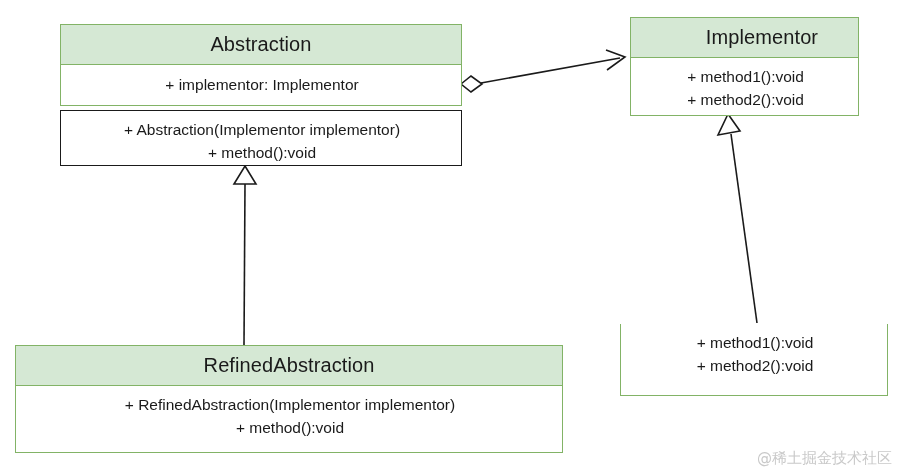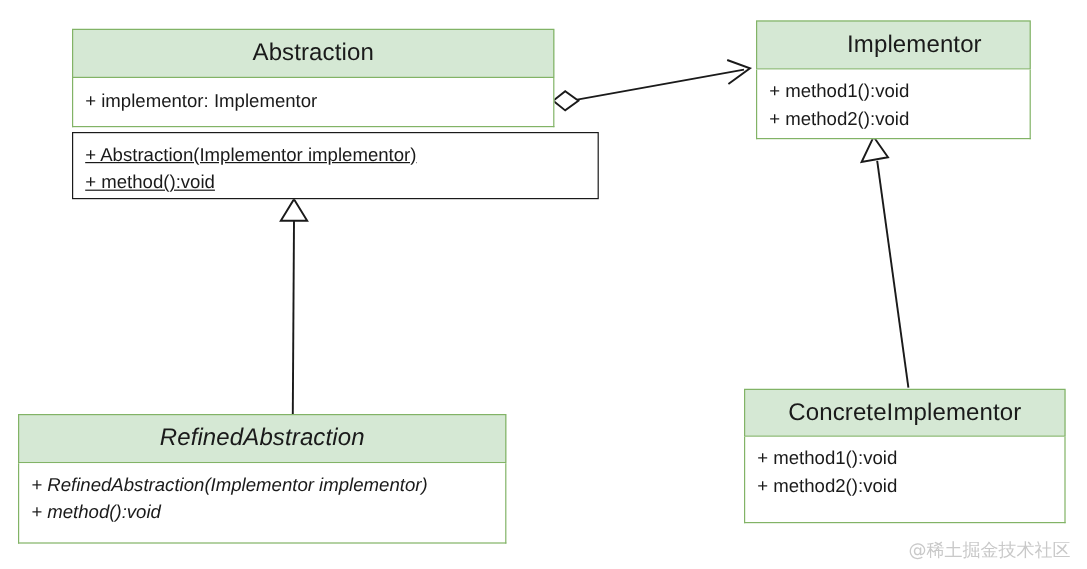--- a/index.html
+++ b/index.html
@@ -39,20 +39,21 @@
     padding: 7px 8px 7px 10px;
     font-size: 15.5px;
     color: #1a1a1a;
     line-height: 1.5;
   }
   .uml-compartment.dark {
     border: 1px solid #1a1a1a;
   }
   .uml-line {
     white-space: nowrap;
+    text-align: center;
   }
   svg.edges {
     position: absolute;
     left: 0;
     top: 0;
     width: 906px;
     height: 474px;
     overflow: visible;
     pointer-events: none;
   }
@@ -90,43 +91,42 @@
       <polygon points="728,114 740,131 718,135" fill="#ffffff" stroke="#1a1a1a" stroke-width="1.6" stroke-linejoin="miter"></polygon>
     </g>
   </svg>
 
   <div class="uml-class" style="left:60px; top:24px; width:402px;">
     <div class="uml-header" style="height:41px;">Abstraction</div>
     <div class="uml-compartment" style="height:41px; padding-top:8px;">
       <div class="uml-line">+ implementor: Implementor</div>
     </div>
   </div>
-  <div class="uml-class uml-compartment dark" style="left:60px; top:110px; width:439px; height:56px; border-top:1px solid #1a1a1a;text-decoration:underline;">
+  <div class="uml-class uml-compartment dark" style="left:60px; top:110px; width:402px; height:56px; border-top:1px solid #1a1a1a;">
     <div class="uml-line">+ Abstraction(Implementor implementor)</div>
     <div class="uml-line">+ method():void</div>
   </div>
 
   <div class="uml-class" style="left:630px; top:17px; width:229px;">
     <div class="uml-header" style="height:41px;padding-left:35px;">Implementor</div>
     <div class="uml-compartment" style="height:58px;">
       <div class="uml-line">+ method1():void</div>
       <div class="uml-line">+ method2():void</div>
     </div>
   </div>
 
-  <div class="uml-class" style="left:15px; top:345px; width:407px;font-style:italic;">
+  <div class="uml-class" style="left:15px; top:345px; width:548px;">
     <div class="uml-header" style="height:41px;">RefinedAbstraction</div>
     <div class="uml-compartment" style="height:67px;">
       <div class="uml-line">+ RefinedAbstraction(Implementor implementor)</div>
       <div class="uml-line">+ method():void</div>
     </div>
   </div>
 
   <div class="uml-class" style="left:620px; top:324px; width:268px;">
-    <div class="uml-header" style="height:40px;">ConcreteImplementor</div>
     <div class="uml-compartment" style="height:72px;">
       <div class="uml-line">+ method1():void</div>
       <div class="uml-line">+ method2():void</div>
     </div>
   </div>
 
   <div class="watermark">@稀土掘金技术社区</div>
 
 </div>
 

